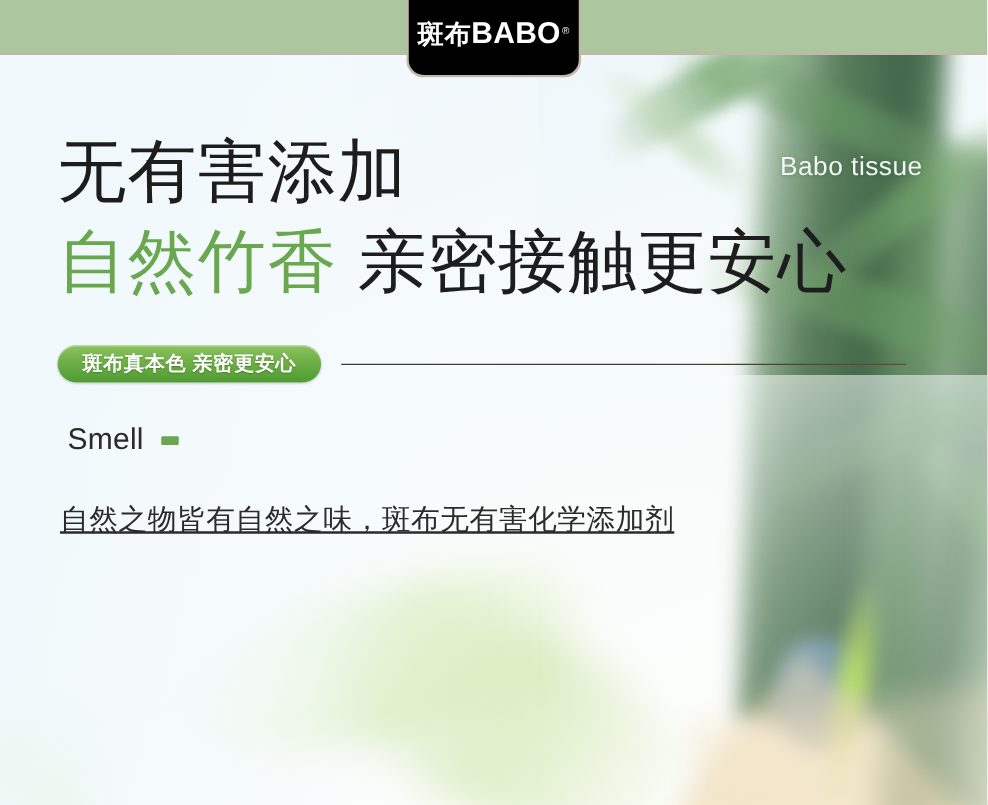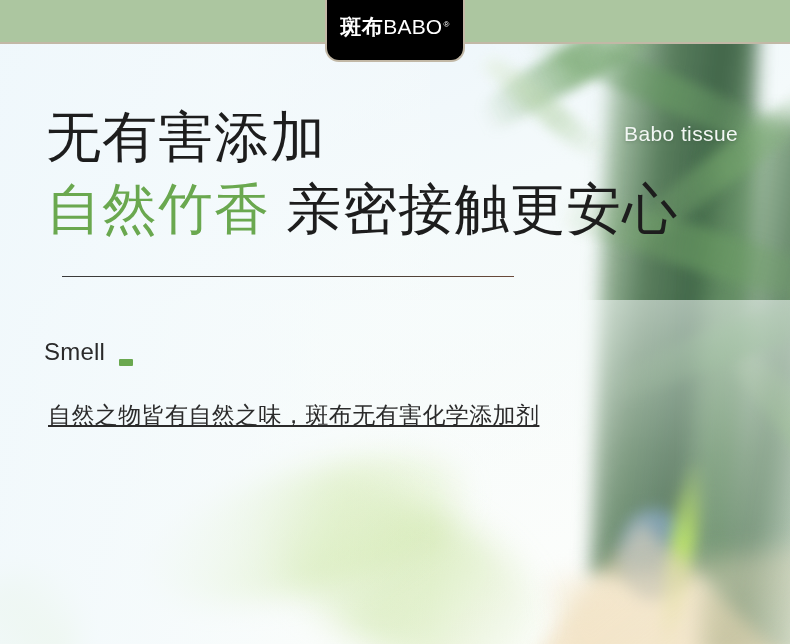--- a/index.html
+++ b/index.html
@@ -164,21 +164,21 @@
   #logo-text {
     color: #ffffff;
     font-size: 21px;
     letter-spacing: 0.5px;
     font-weight: 400;
     white-space: nowrap;
     display: flex;
     align-items: baseline;
   }
   #logo-cn { font-weight: 700; font-size: 21px; }
-  #logo-en { font-size: 21px; letter-spacing: 0.2px; }
+  #logo-en { font-size: 24px; letter-spacing: 0.2px; font-weight: bold; }
   #logo-reg { font-size: 8px; vertical-align: super; margin-left: 1px; position: relative; top: -7px; }
 
   
   #content { position: absolute; left: 0; top: 0; width: 790px; height: 489px; }
 
   #headline-1 {
     position: absolute; left: 46px; top: 110px;
     font-size: 55px; line-height: 1;
     color: #1d1d1d; font-weight: 400;
     letter-spacing: 1px;
@@ -221,22 +221,22 @@
   }
   #badge-rule {
     flex: 0 0 auto;
     margin-left: 16px;
     width: 452px; height: 1px;
     background: linear-gradient(90deg, #3a3a3a 0%, #4a4038 70%, #6b4a3a 100%);
   }
 
   
   #smell-row {
-    position: absolute; left: 44px; top: 338px;
-    display: flex; align-items: flex-end;
+    position: absolute; left: 54px; top: 338px;
+    display: flex; align-items: center;
   }
   #smell-label {
     font-size: 24px; color: #2a2a2a; letter-spacing: 0.2px;
   }
   #smell-dash {
     margin-left: 14px;
     width: 14px; height: 7px;
     background: #6aa84f;
     border-radius: 1px;
   }
@@ -287,20 +287,21 @@
 
   <div id="content">
 
     <div id="headline-1">无有害添加</div>
 
     <div id="headline-2"><span class="hl-green">自然竹香</span> <span class="hl-dark">亲密接触更安心</span></div>
 
     <div id="babo-tissue">Babo tissue</div>
 
     <div id="badge-row">
+      <span id="badge-pill">斑布真本色 亲密更安心</span>
       <span id="badge-rule"></span>
     </div>
 
     <div id="smell-row">
       <span id="smell-label">Smell</span>
       <span id="smell-dash"></span>
     </div>
 
     <div id="paragraph">
       <div>自然之物皆有自然之味，斑布无有害化学添加剂</div>

